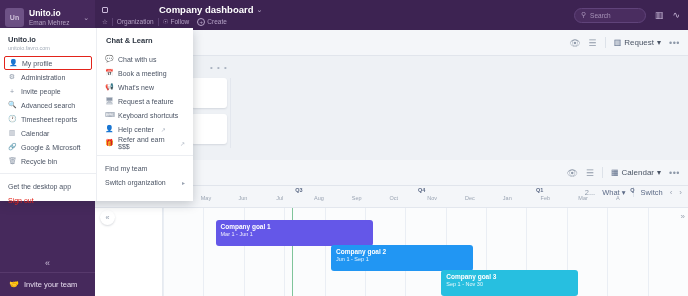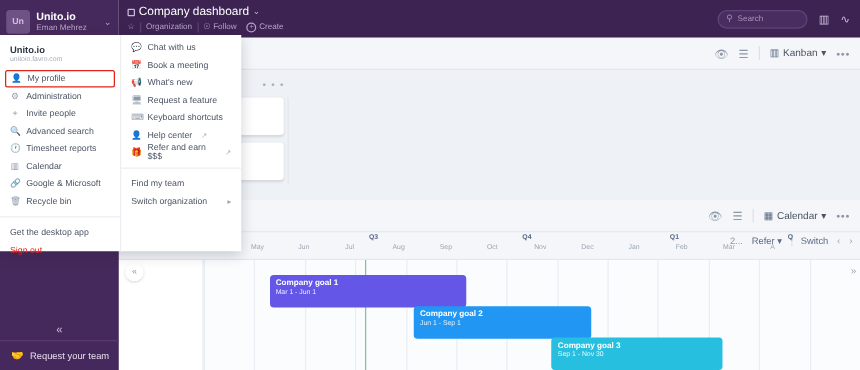--- a/index.html
+++ b/index.html
@@ -50,21 +50,21 @@
   .topbar {
     position: absolute; left: 95px; top: 0; right: 0; height: 30px;
     background: #3d2352;
     display: flex; align-items: center;
     padding: 0 8px 0 7px;
     z-index: 4;
   }
   .tb-left { flex: 1 1 auto; line-height: 1.2; }
   .tb-title-row { display: flex; align-items: center; gap: 3px; }
   .tb-sq { width: 6px; height: 6px; border: 1px solid #cbb9da; border-radius: 1px; }
-  .tb-title { color: #fff; font-size: 9.5px; font-weight: normal; }
+  .tb-title { color: #fff; font-size: 9.5px; font-weight: bold; margin-left: 48px; }
   .tb-caret { color: #c3b2d2; font-size: 7px; }
   .tb-sub { display: flex; align-items: center; gap: 4px; margin-top: 2px; }
   .tb-sub-item { color: #b5a3c6; font-size: 6.5px; display: flex; align-items: center; gap: 2px; }
   .tb-divider { width: 1px; height: 8px; background: #5b4172; }
   .tb-plus {
     width: 8px; height: 8px; border-radius: 50%;
     border: 1px solid #b5a3c6; color: #b5a3c6;
     font-size: 6px; display: flex; align-items: center; justify-content: center;
     line-height: 1;
   }
@@ -186,21 +186,21 @@
   <div class="board-region">
 
     <div class="panel-header" style="top:0;">
       <div class="panel-title"></div>
       <div class="panel-tools">
         <span class="pt-icn">👁</span>
         <span class="pt-icn">☰</span>
         <span class="pt-sep"></span>
         <span class="pt-view">
           <span class="vi">▥</span>
-          <span>Kanban</span>
+          <span>Request</span>
           <span>▾</span>
         </span>
         <span class="pt-dots">•••</span>
       </div>
     </div>
 
     <div class="kanban-body">
       <div class="kan-dots">• • •</div>
       <div class="kan-card" style="top:22px;"></div>
       <div class="kan-card" style="top:58px;"></div>
@@ -221,21 +221,21 @@
             <span>▾</span>
           </span>
           <span class="pt-dots">•••</span>
         </div>
       </div>
 
       <div class="tl-scale">
         <div class="tl-ctl">
           <span class="zoomval">2...</span>
           <span>
-            <span>Refer</span>
+            <span>What</span>
             <span>▾</span>
           </span>
           <span class="sep"></span>
           <span>Switch</span>
           <span class="nav">‹</span>
           <span class="nav">›</span>
         </div>
         <div id="scale-ticks">
             <div class="tl-tick" style="left: 68px;">Apr</div>
             <div class="tl-tick" style="left: 105.76px;">May</div>
@@ -331,21 +331,21 @@
       <div class="sb-avatar">Un</div>
       <div class="sb-utext">
         <div class="sb-uname">Unito.io</div>
         <div class="sb-usub">Eman Mehrez</div>
       </div>
       <span class="sb-chev">⌄</span>
     </div>
     <div class="sb-collapse">«</div>
     <div class="sb-invite">
       <span class="emoji">🤝</span>
-      <span>Request your team</span>
+      <span>Invite your team</span>
     </div>
   </div>
 
   <div class="overlay">
     <div class="ov-col ov-left">
       <div class="ov-head">
         <div class="ov-org">Unito.io</div>
         <div class="ov-orgsub">unitoio.favro.com</div>
       </div>
       <div id="left-items" style="margin-top:4px;">
@@ -387,20 +387,21 @@
           <div class="fitem">
             <span>Get the desktop app</span>
           </div>
           <div class="fitem signout">
             <span>Sign out</span>
           </div>
         </div>
     </div>
 
     <div class="ov-col ov-right">
+      <div class="ov-title">Chat &amp; Learn</div>
       <div id="right-items" style="margin-top:3px;">
           <div class="ov-item">
             <span class="oi">💬</span>
             <span>Chat with us</span>
           </div>
           <div class="ov-item">
             <span class="oi">📅</span>
             <span>Book a meeting</span>
           </div>
           <div class="ov-item">

